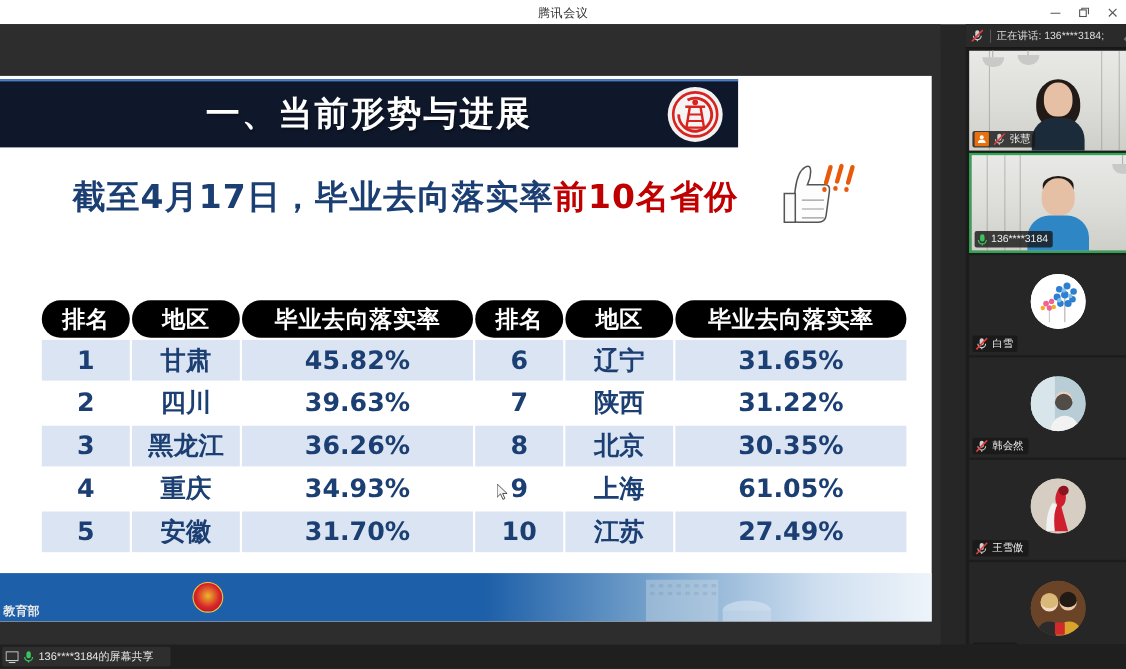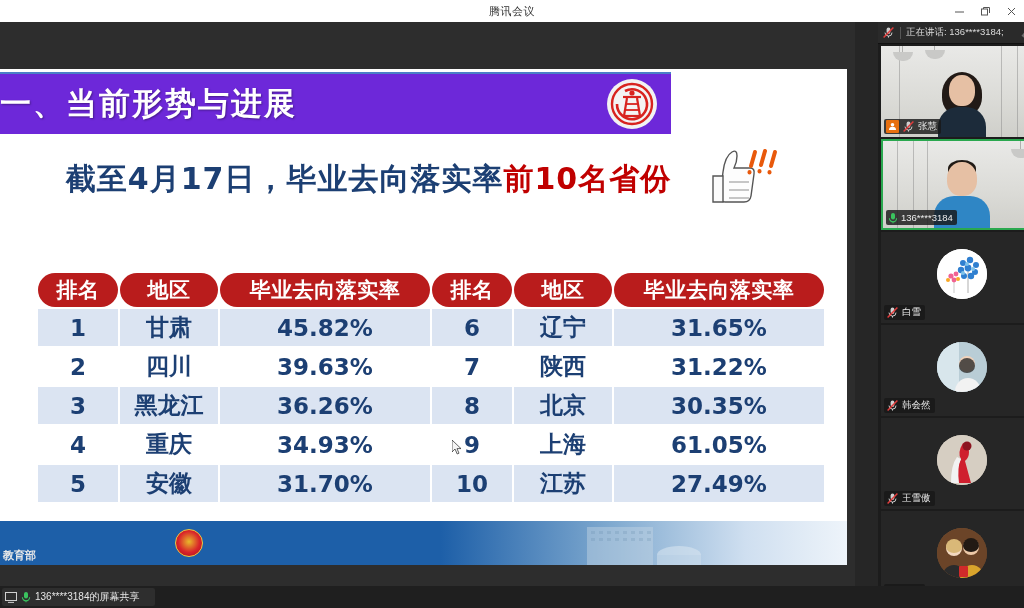--- a/index.html
+++ b/index.html
@@ -38,23 +38,23 @@
 
   .slide {
     position: absolute; left: 0; top: 47px; width: 847px; height: 496px;
     background: #ffffff;
     overflow: hidden;
   }
 
   
   .slide-header {
     position: absolute; left: 0; top: 3px; width: 671px; height: 62px;
-    background: #6d28d9;
+    background: #0f172a;
     border-top: 2px solid #4a7fc7;
-    display: flex; align-items: center; 
+    display: flex; align-items: center; justify-content: center;
   }
   .slide-title {
     font-size: 31px; font-weight: bold; color: #ffffff;
     letter-spacing: 2px;
     font-family: "DejaVu Sans", "Liberation Sans", sans-serif;
     text-shadow: 1px 1px 2px rgba(0,0,0,.35);
   }
   .inst-logo {
     position: absolute; right: 14px; top: 50%; transform: translateY(-50%);
     width: 50px; height: 50px; border-radius: 50%;
@@ -82,21 +82,21 @@
 
   
   .tbl-wrap {
     position: absolute; left: 36px; top: 202px; width: 776px;
   }
   table.stat {
     width: 776px; border-collapse: separate; border-spacing: 2px 2px;
     table-layout: fixed;
   }
   table.stat th {
-    background: #b91c1c;
+    background: #000000;
     color: #ffffff;
     font-size: 21px; font-weight: bold;
     height: 34px;
     font-family: "DejaVu Sans", "Liberation Sans", sans-serif;
     letter-spacing: .5px;
     border-radius: 17px;
   }
   table.stat td {
     height: 37px;
     font-size: 23px; font-weight: bold;

